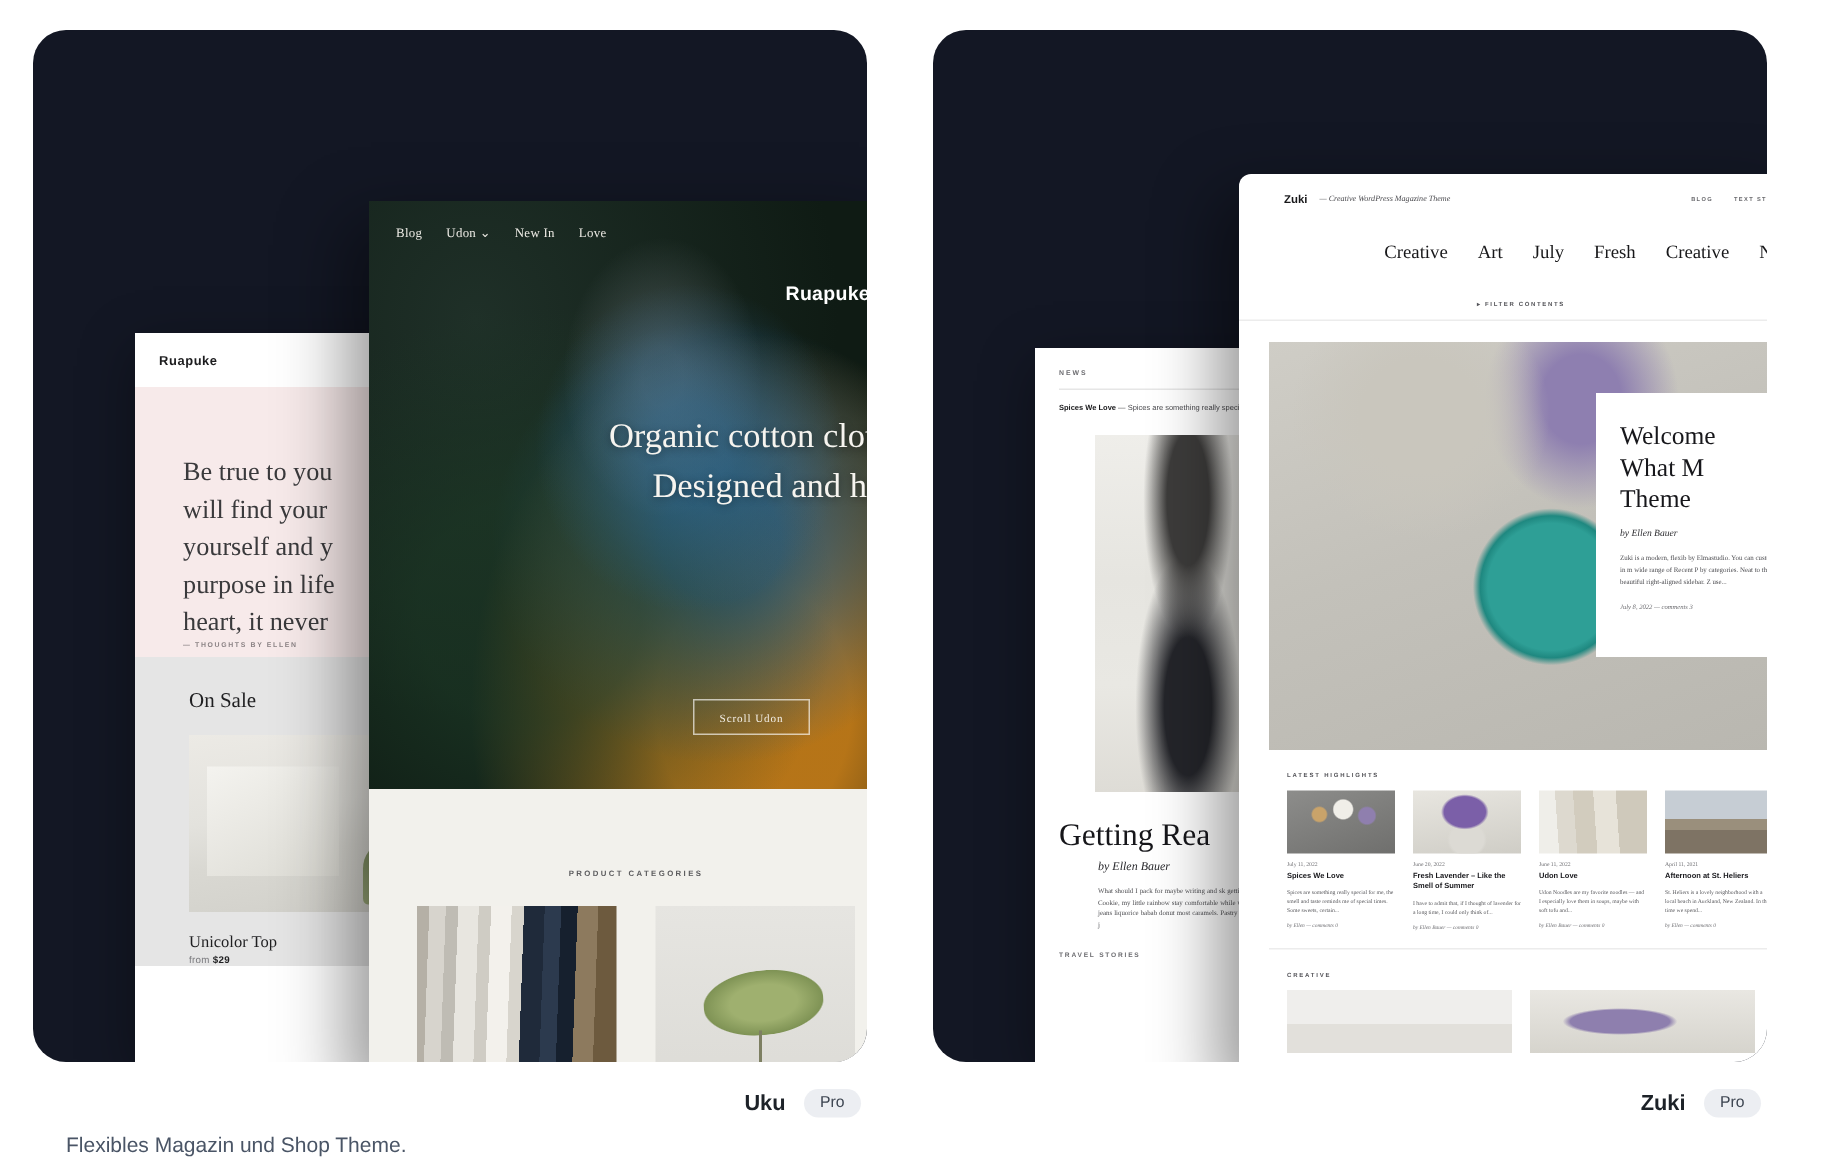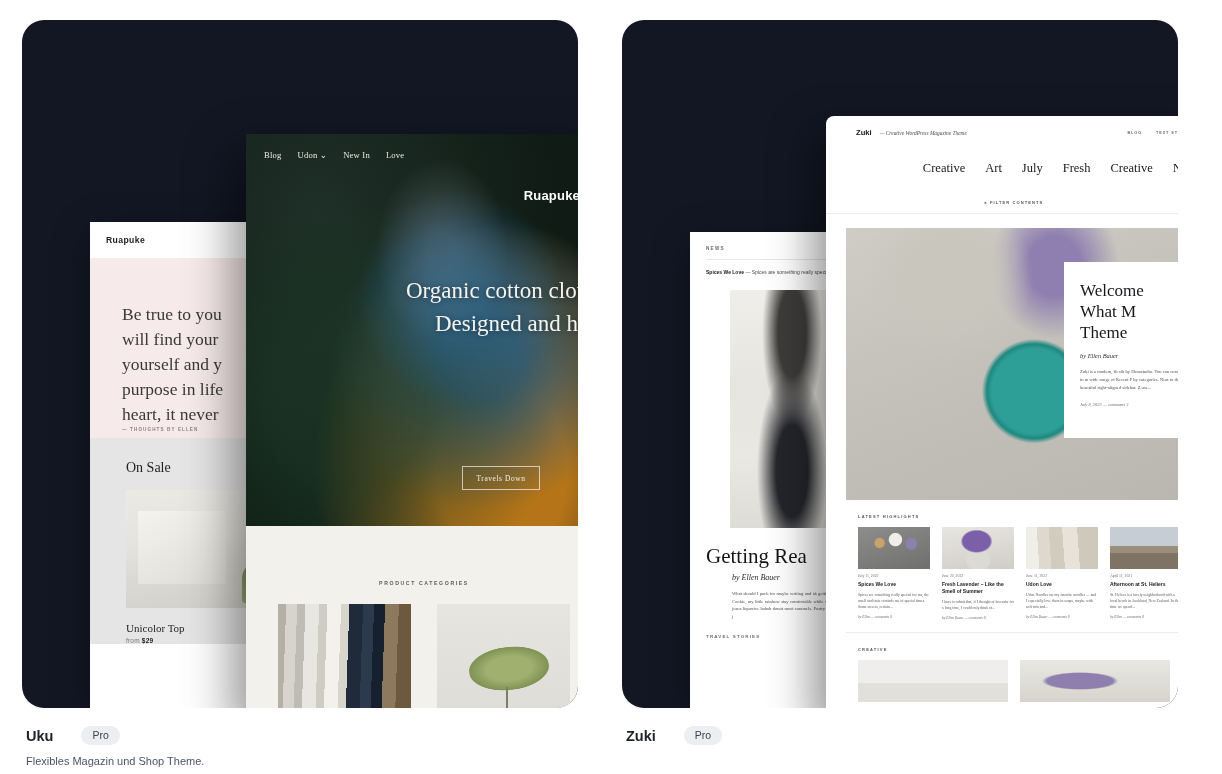--- a/index.html
+++ b/index.html
@@ -339,29 +339,29 @@
   .zf-by {
     font-family:"Liberation Serif",serif; font-style: italic;
     font-size: 3.6px; color:#6e6e72; margin-top: 5px;
   }
   .zf-rule { border-top: 1px solid #ececec; margin: 12px 20px 0 20px; }
   .zf-grid2 { display:flex; gap:12px; padding: 0 0 0 32px; }
   .zf-wide { width: 150px; height: 42px; }
 
   
   .caption { padding: 18px 4px 0 4px; }
-  .caption-row { display: flex; align-items: center; gap: 28px; }
+  .caption-row { display: flex; align-items: center; gap: 12px; justify-content: flex-end; }
   .caption-name { font-size: 14.5px; font-weight: 700; color: #1d2228; }
   .badge {
     font-size: 10.5px; color: #3c4450;
     background: #eceef2; border-radius: 999px;
     padding: 3px 11px 4px 11px;
   }
   .caption-desc {
-    margin-top: 10px; font-size: 11px; color: #4a5566;
+    margin-top: 10px; font-size: 14px; color: #4a5566; margin-left: 18px;
   }
 </style>
 </head>
 <body>
 
 <div class="gallery">
 
   <div class="theme-card">
     <div class="preview-frame">
 
@@ -391,21 +391,21 @@
       <div class="uku-front">
         <div class="hero">
           <div class="hero-nav">
             <span>Blog</span>
             <span>Udon ⌄</span>
             <span>New In</span>
             <span>Love</span>
           </div>
           <div class="hero-logo">Ruapuke</div>
           <div class="hero-head">Organic cotton clothing, selected gift ideas. Designed and hand made from a in New Zealand.</div>
-          <div class="scroll-btn">Travels Down</div>
+          <div class="scroll-btn">Scroll Udon</div>
         </div>
         <div class="cats-label">PRODUCT CATEGORIES</div>
         <div class="cats">
           <div class="cat-a"></div>
           <div class="cat-b"></div>
         </div>
       </div>
 
     </div>
 

